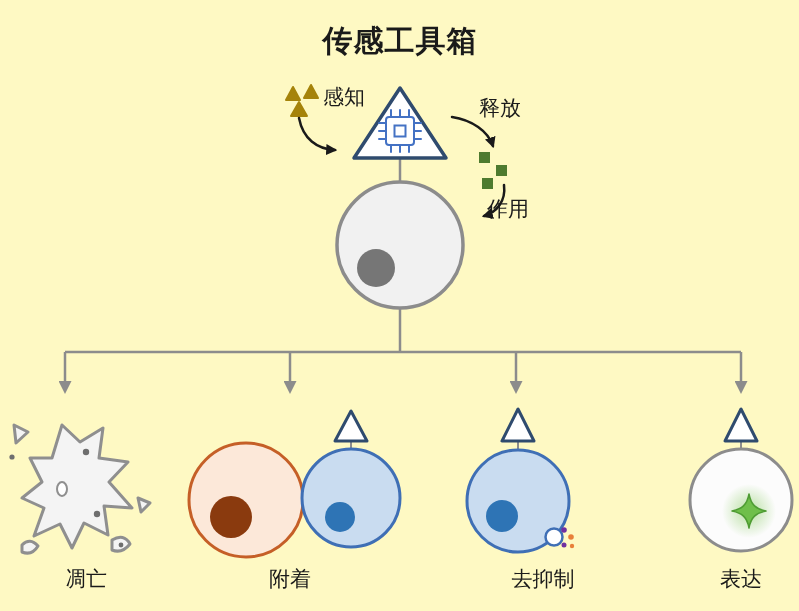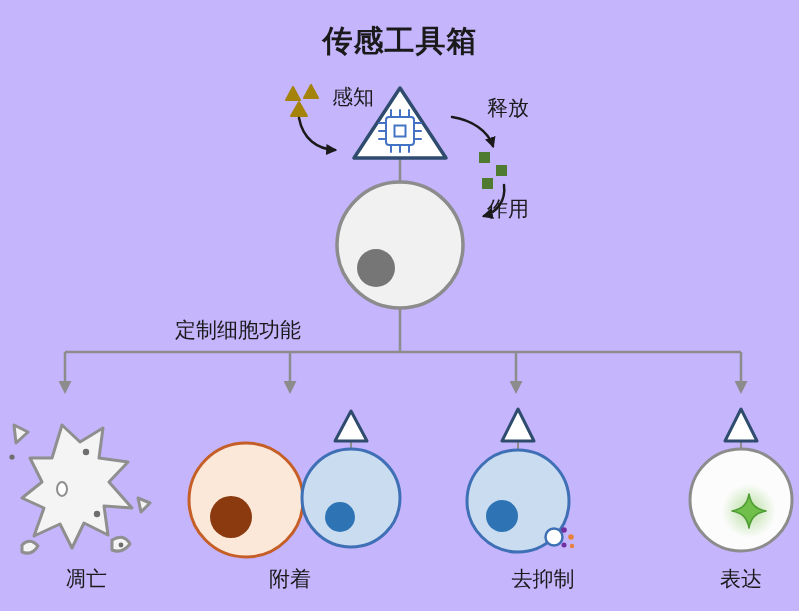--- a/index.html
+++ b/index.html
@@ -1,19 +1,19 @@
 <!DOCTYPE html>
 <html><head>
 <meta charset="utf-8">
 <style>
   html,body{margin:0;padding:0;background:#ffffff;}
   .canvas{
     position:relative;
     width:799px;height:611px;
-    background:#c4b5fd;
+    background:#fef9c3;
     font-family:"DejaVu Sans",sans-serif;
     overflow:hidden;
   }
   .canvas svg{position:absolute;left:0;top:0;}
   .label{
     position:absolute;
     color:#1a1a1a;
     font-size:21px;
     line-height:1.15;
     white-space:nowrap;
@@ -138,27 +138,26 @@
       <line x1="741" y1="440" x2="741" y2="450" stroke="#8c8c8c" stroke-width="2"></line>
       <circle cx="741" cy="500" r="51" fill="#fcfcfc" stroke="#8c8c8c" stroke-width="3"></circle>
       <polygon points="741,409 725,441 757,441" fill="#ffffff" stroke="#2f4b6e" stroke-width="3" stroke-linejoin="round"></polygon>
       <circle cx="749" cy="511" r="27" fill="url(#glowGreen)"></circle>
       <path d="M749,494 C751,505 756,509 766,511 C756,513 751,517 749,528 C747,517 742,513 732,511 C742,509 747,505 749,494 Z" fill="#6fbf4a" stroke="#4e9c33" stroke-width="1.5" stroke-linejoin="round"></path>
     </g>
   </svg>
 
   <div class="label title centered" style="left:400px; top:24px;">传感工具箱</div>
 
-  <div class="label" style="left:332px; top:85px;">感知</div>
+  <div class="label" style="left:323px; top:85px;">感知</div>
 
-  <div class="label" style="left:479px; top:96px;margin-left:8px;">释放</div>
+  <div class="label" style="left:479px; top:96px;">释放</div>
 
   <div class="label" style="left:487px; top:197px;">作用</div>
 
-  <div class="label" style="left:175px; top:318px;">定制细胞功能</div>
 
   <div class="label centered" style="left:66px; top:567px;margin-left:20px;">凋亡</div>
 
   <div class="label centered" style="left:290px; top:567px;">附着</div>
 
   <div class="label centered" style="left:518px; top:567px;margin-left:25px;">去抑制</div>
 
   <div class="label centered" style="left:741px; top:567px;text-align:right;">表达</div>
 
 </div>

